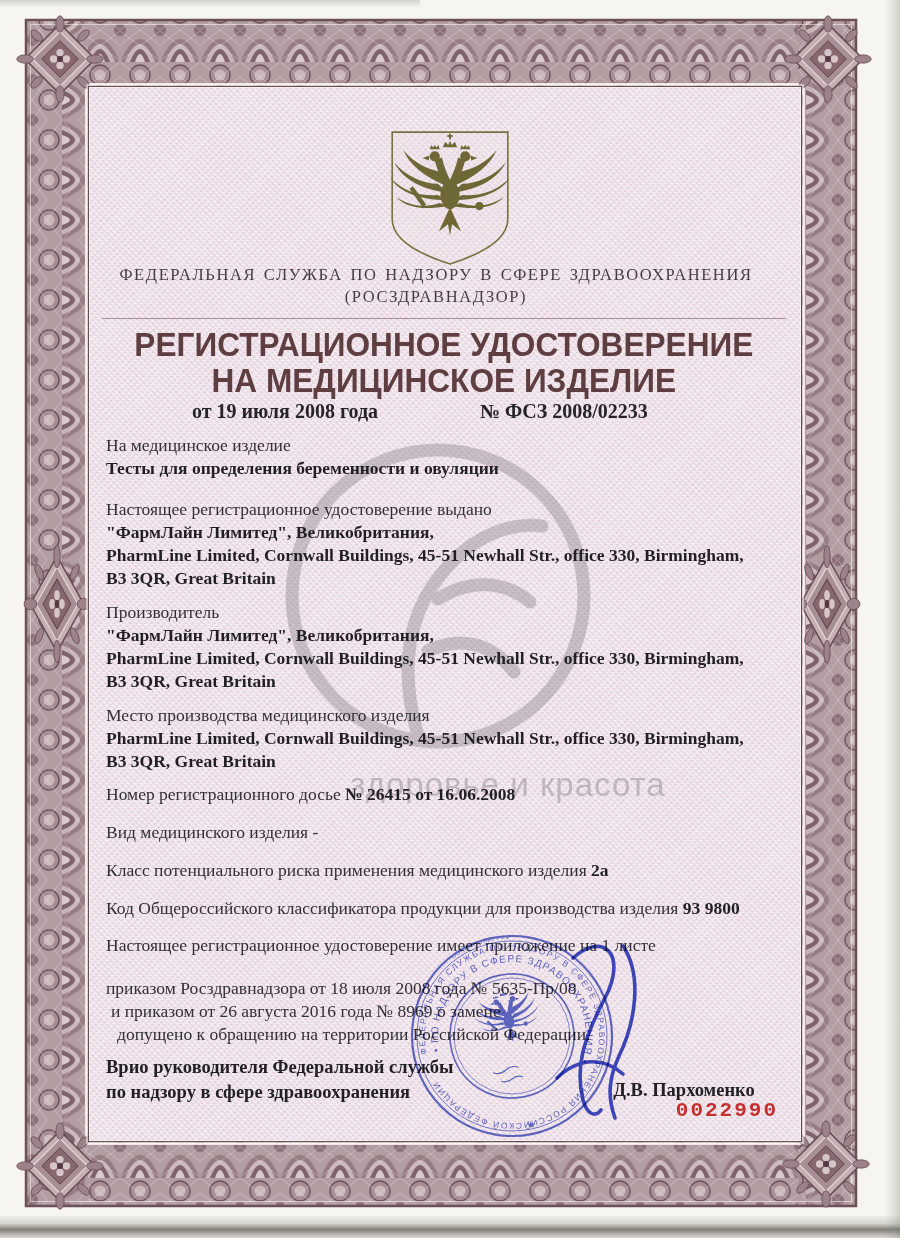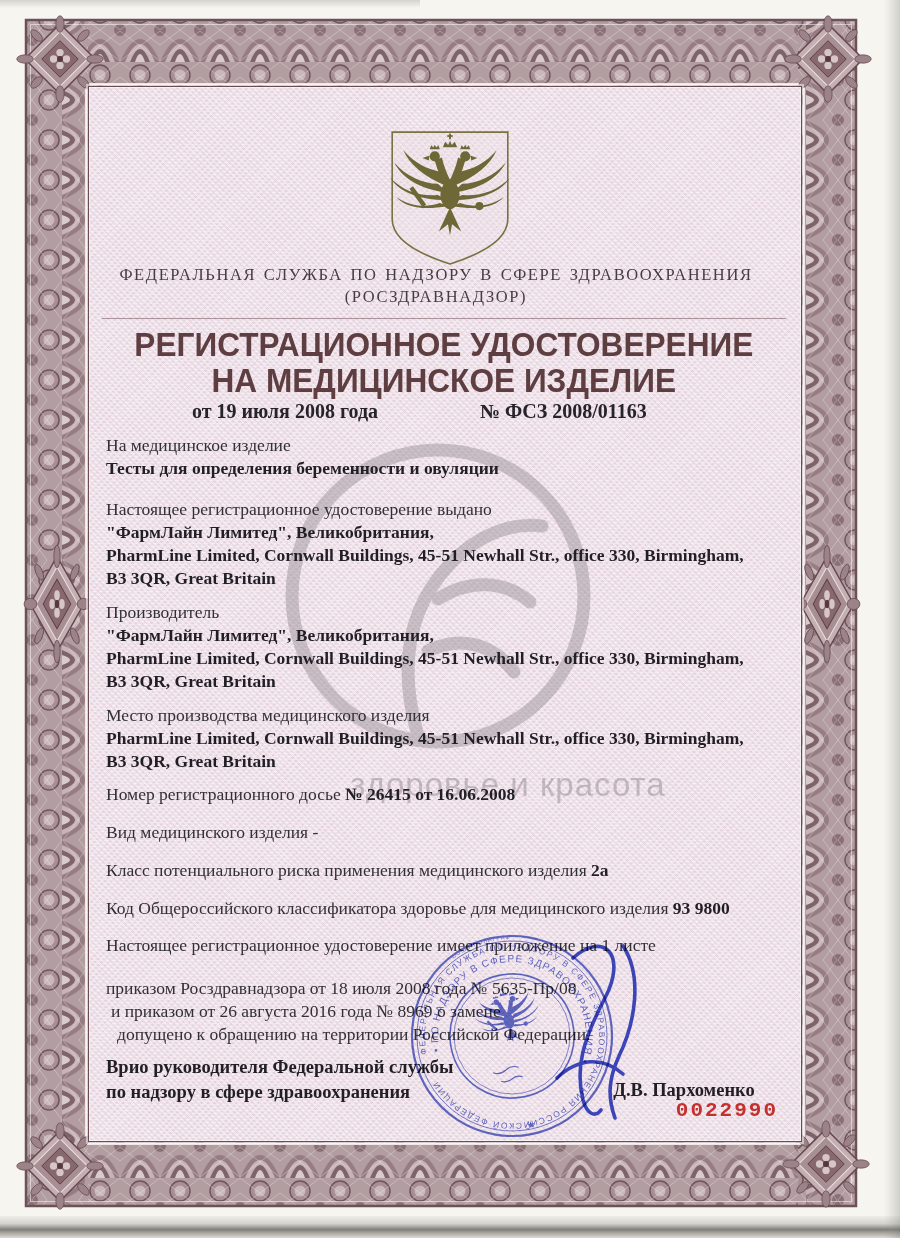--- a/index.html
+++ b/index.html
@@ -180,21 +180,21 @@
   <div class="txt center agency" style="top:263px">ФЕДЕРАЛЬНАЯ СЛУЖБА ПО НАДЗОРУ В СФЕРЕ ЗДРАВООХРАНЕНИЯ</div>
   <div class="txt center agency" style="top:285px">(РОСЗДРАВНАДЗОР)</div>
   <div class="divider"></div>
 
   <div class="txt center title" style="top:327px">
     <span class="sq">РЕГИСТРАЦИОННОЕ УДОСТОВЕРЕНИЕ</span></div>
   <div class="txt center title" style="top:363px">
     <span class="sq">НА МЕДИЦИНСКОЕ ИЗДЕЛИЕ</span></div>
 
   <div class="txt dateline" style="left:192px;top:400px">от  19 июля 2008 года</div>
-  <div class="txt dateline" style="left:480px;top:400px">№  ФСЗ 2008/01163</div>
+  <div class="txt dateline" style="left:480px;top:400px">№  ФСЗ 2008/02233</div>
 
   <div class="block txt" style="top:434px">
     <div>На медицинское изделие</div>
     <div class="b">Тесты для определения беременности и овуляции</div>
   </div>
 
   <div class="block txt" style="top:498px">
     <div>Настоящее регистрационное удостоверение выдано</div>
     <div class="b">"ФармЛайн Лимитед", Великобритания,</div>
     <div class="b">PharmLine Limited, Cornwall Buildings, 45-51 Newhall Str., office 330, Birmingham,</div>
@@ -222,21 +222,21 @@
   <div class="block txt" style="top:821px">
     <span>Вид медицинского изделия -</span>
   </div>
 
   <div class="block txt" style="top:859px">
     <span>Класс потенциального риска применения медицинского изделия</span>
     <span class="b">2а</span>
   </div>
 
   <div class="block txt" style="top:897px">
-    <span>Код Общероссийского классификатора здоровье для медицинского изделия</span>
+    <span>Код Общероссийского классификатора продукции для производства изделия</span>
     <span class="b">93 9800</span>
   </div>
 
   <div class="block txt" style="top:934px">Настоящее регистрационное удостоверение имеет приложение на 1 листе</div>
 
   <div class="block txt" style="top:977px">
     <div>приказом Росздравнадзора от 18 июля 2008 года № 5635-Пр/08</div>
     <div class="order-indent1">и приказом от 26 августа 2016 года № 8969 о замене</div>
     <div class="order-indent2">допущено к обращению на территории Российской Федерации.</div>
   </div>

